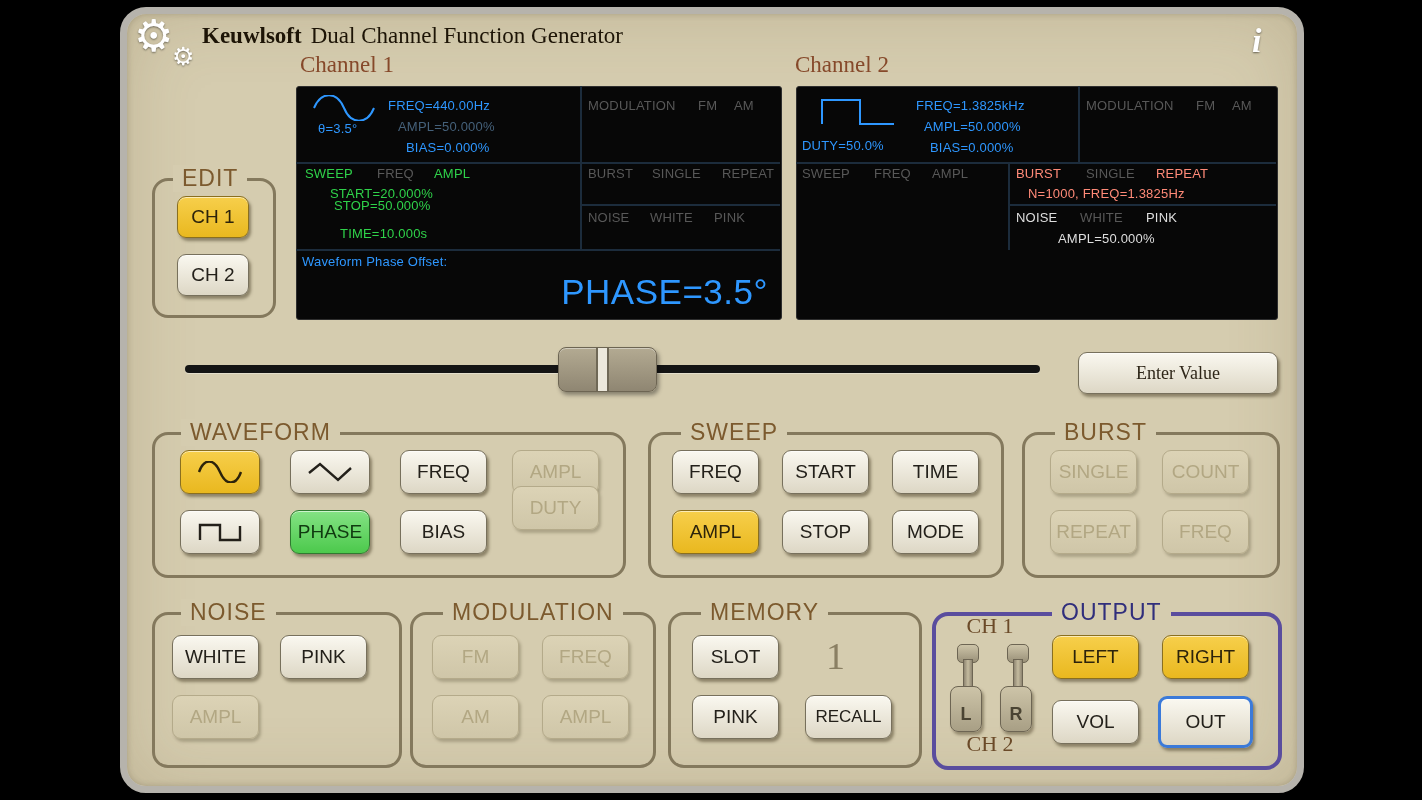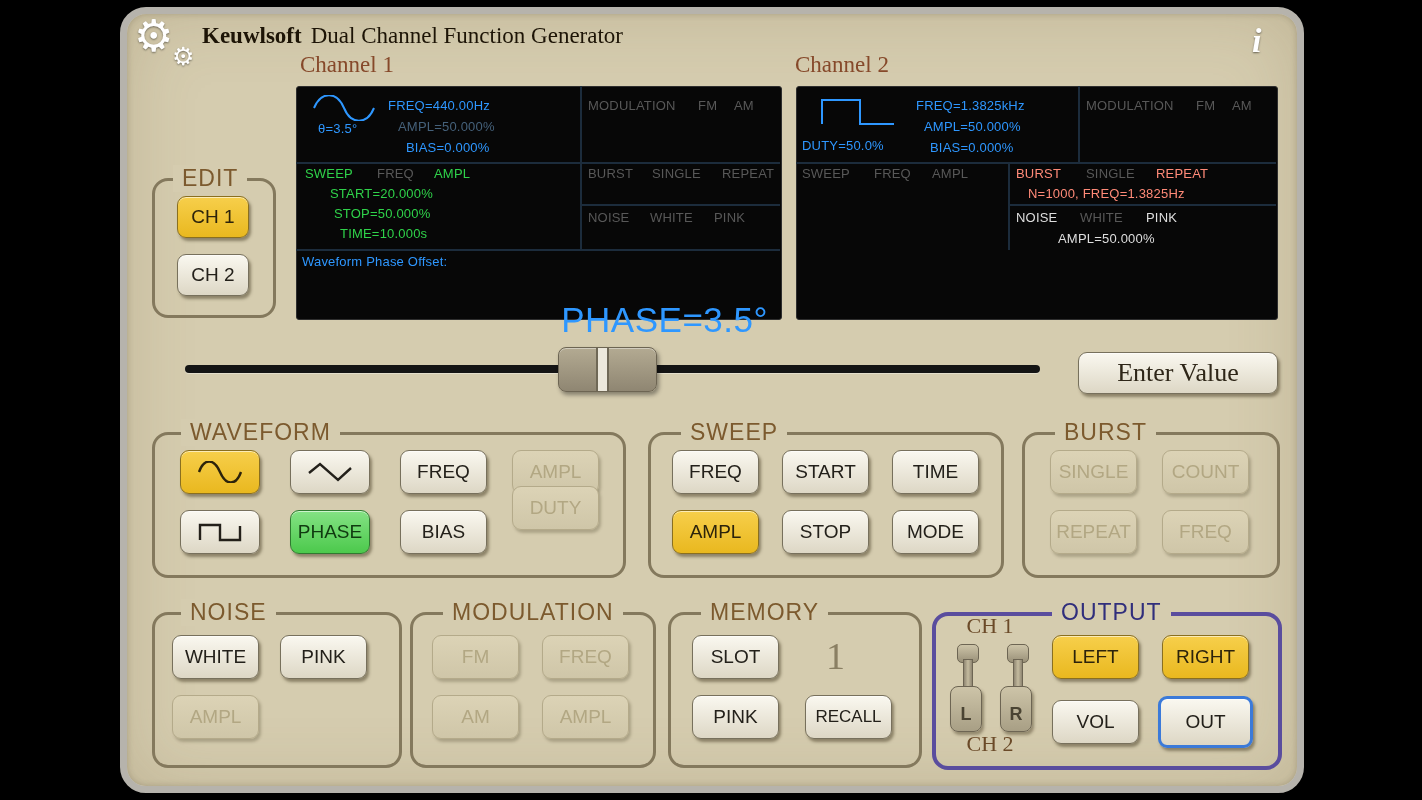--- a/index.html
+++ b/index.html
@@ -26,21 +26,21 @@
           letter-spacing:1px;color:#7c5a2e;white-space:nowrap;}
   .gtitle.outt{color:#302e7c;}
   .btn{position:absolute;display:flex;align-items:center;justify-content:center;border-radius:9px;
        border:1px solid #77705c;background:linear-gradient(180deg,#faf8f0,#ddd7c5);
        box-shadow:2px 3px 3px rgba(70,60,35,.5), inset 0 1px 0 rgba(255,255,255,.6);
        font-size:19px;color:#23201a;cursor:pointer;white-space:nowrap;}
   .btn.yellow{background:linear-gradient(180deg,#f7cf4b,#e9b81f);border-color:#8a6f1f;color:#2c230b;}
   .btn.green{background:linear-gradient(180deg,#84e284,#4cc94c);border-color:#2f7a2f;color:#103a10;}
   .btn.off{background:linear-gradient(180deg,#dcd3b6,#cfc6a8);border-color:#b4aa8a;color:#b2a783;
            box-shadow:2px 3px 3px rgba(70,60,35,.28);}
-  .btn.serif{font-family:"Liberation Serif",serif;font-size:26px;color:#2e2618;}
+  .btn.serif{font-family:"Liberation Serif",serif;font-size:18px;color:#2e2618;}
   .btn.outhl{border:3px solid #3b7ad9;}
   .track{position:absolute;background:#141414;border-radius:4px;box-shadow:0 1px 0 rgba(255,255,255,.35);}
   .handle{position:absolute;border-radius:8px;border:1px solid #6d6553;
           background:linear-gradient(180deg,#b3aa92,#8f8672);
           box-shadow:2px 3px 4px rgba(0,0,0,.38), inset 0 1px 0 rgba(255,255,255,.4);cursor:grab;}
   .handle .stripe{position:absolute;left:40%;top:0;width:9px;height:100%;background:#ece8dc;
           box-shadow:-2px 0 0 #6f6856, 2px 0 0 #6f6856;}
   .slotval{position:absolute;font-family:"Liberation Serif",serif;font-size:38px;color:#8a7f63;}
   .outlbl{position:absolute;font-family:"Liberation Serif",serif;font-size:22px;color:#6b4a28;width:84px;text-align:center;}
   .switch{position:absolute;width:34px;height:92px;cursor:pointer;}
@@ -79,32 +79,32 @@
   <div class="s blue" style="left:406px;top:140px;">BIAS=0.000%</div>
   <div class="vline" style="left:580px;top:86px;width:2px;height:164px;"></div>
   <div class="s dim" style="left:588px;top:98px;">MODULATION</div>
   <div class="s dim" style="left:698px;top:98px;">FM</div>
   <div class="s dim" style="left:734px;top:98px;">AM</div>
   <div class="hline" style="left:296px;top:162px;width:484px;height:2px;"></div>
   <div class="s grn" style="left:305px;top:166px;">SWEEP</div>
   <div class="s dim" style="left:377px;top:166px;">FREQ</div>
   <div class="s grn" style="left:434px;top:166px;">AMPL</div>
   <div class="s grn" style="left:330px;top:186px;">START=20.000%</div>
-  <div class="s grn" style="left:334px;top:206px;">STOP=50.000%</div>
+  <div class="s grn" style="left:334px;top:198px;">STOP=50.000%</div>
   <div class="s grn" style="left:340px;top:226px;">TIME=10.000s</div>
   <div class="s dim" style="left:588px;top:166px;">BURST</div>
   <div class="s dim" style="left:652px;top:166px;">SINGLE</div>
   <div class="s dim" style="left:722px;top:166px;">REPEAT</div>
   <div class="hline" style="left:580px;top:204px;width:200px;height:2px;"></div>
   <div class="s dim" style="left:588px;top:210px;">NOISE</div>
   <div class="s dim" style="left:650px;top:210px;">WHITE</div>
   <div class="s dim" style="left:714px;top:210px;">PINK</div>
   <div class="hline" style="left:296px;top:249px;width:484px;height:2px;"></div>
   <div class="s blue" style="left:302px;top:254px;">Waveform Phase Offset:</div>
-  <div class="s blue bigphase" style="left:470px;top:272px;width:298px;text-align:right;margin-top:28px;">PHASE=3.5°</div>
+  <div class="s blue bigphase" style="left:470px;top:272px;width:298px;text-align:right;">PHASE=3.5°</div>
 
   <div class="screen" style="left:796px;top:86px;width:480px;height:232px;"></div>
   <svg style="position:absolute;left:818px;top:94px;" width="80" height="34" viewBox="0 0 80 34">
     <path d="M4 30 V6 H42 V30 H76" stroke="#2e97ff" stroke-width="2" fill="none"></path>
   </svg>
   <div class="s blue" style="left:802px;top:138px;">DUTY=50.0%</div>
   <div class="s blue" style="left:916px;top:98px;">FREQ=1.3825kHz</div>
   <div class="s blue" style="left:924px;top:119px;">AMPL=50.000%</div>
   <div class="s blue" style="left:930px;top:140px;">BIAS=0.000%</div>
   <div class="vline" style="left:1078px;top:86px;width:2px;height:76px;"></div>

